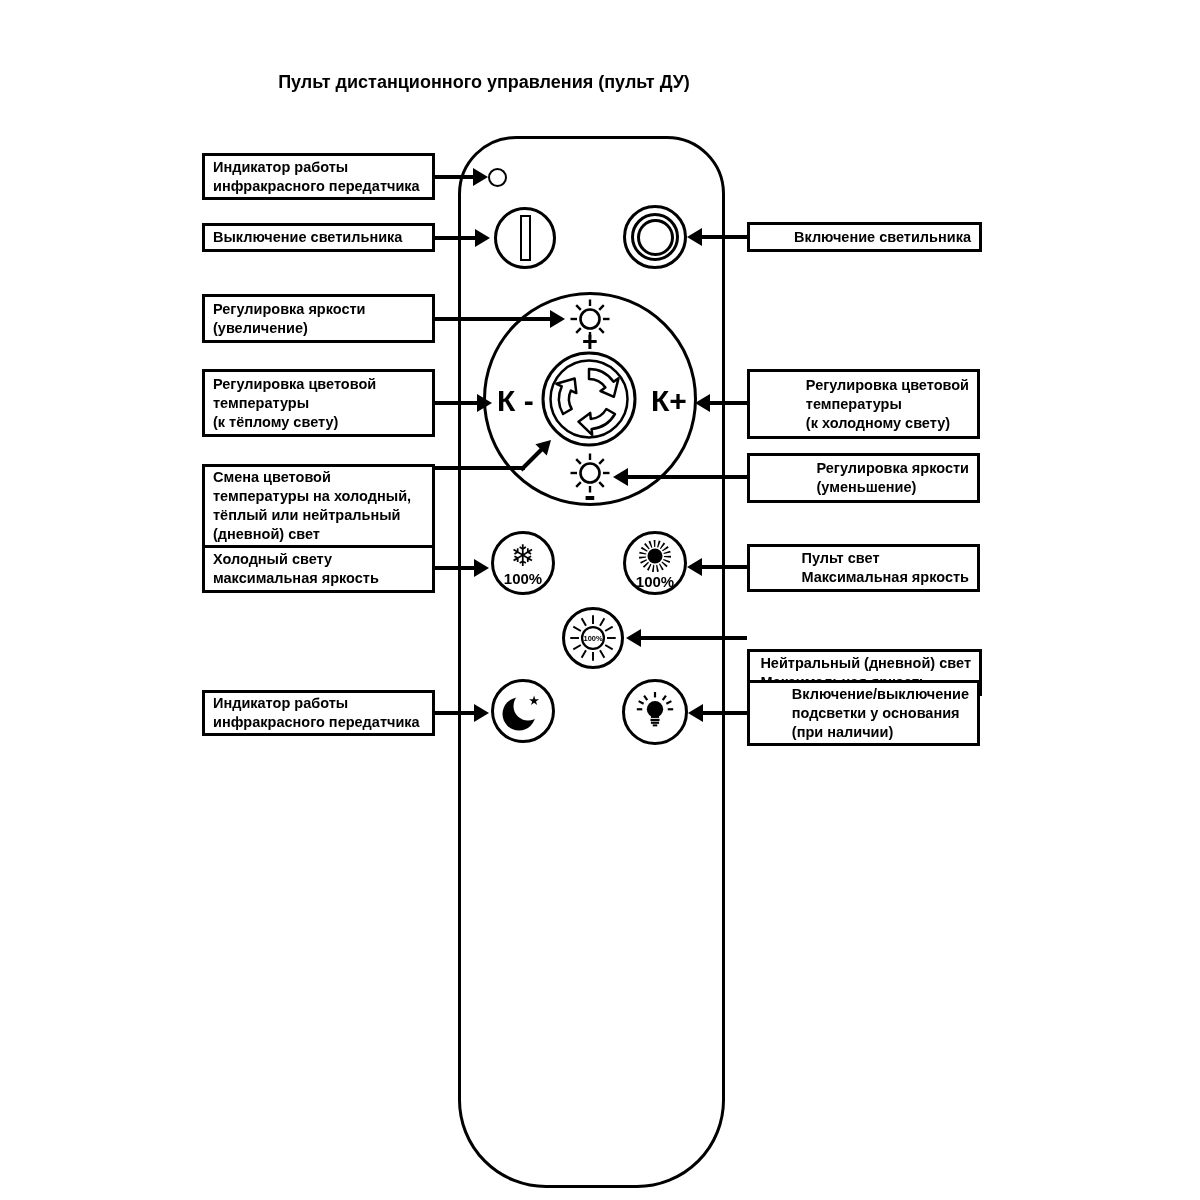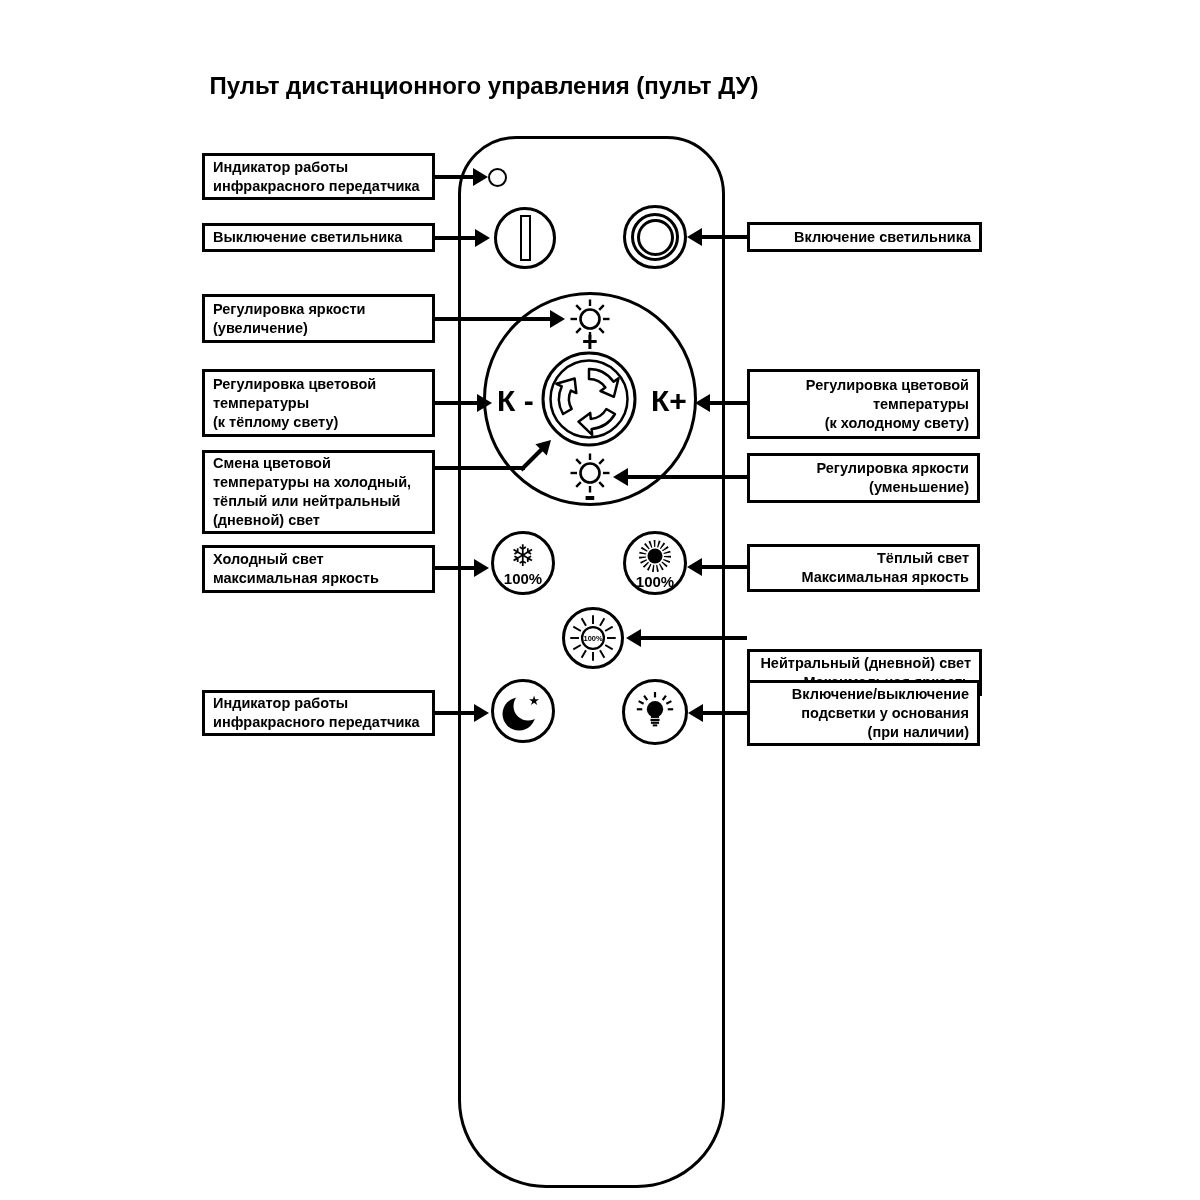--- a/index.html
+++ b/index.html
@@ -5,29 +5,29 @@
   html,body{margin:0;padding:0;}
   body{
     width:1200px;height:1200px;background:#ffffff;
     font-family:"Liberation Sans","DejaVu Sans",sans-serif;
     color:#000;overflow:hidden;
   }
   .stage{position:relative;width:1200px;height:1200px;}
   .title{position:absolute;left:0;top:12px;width:1200px;text-align:center;
     font-size:29px;font-weight:bold;letter-spacing:.2px;}
   .subtitle{position:absolute;left:0;top:72px;width:968px;text-align:center;
-    font-size:24px;font-weight:bold;}
+    font-size:18px;font-weight:bold;}
   .remote{position:absolute;left:458px;top:136px;width:267px;height:1052px;
     box-sizing:border-box;border:3px solid #000;background:#fff;
     border-radius:58px 58px 88px 88px;}
   .box{position:absolute;box-sizing:border-box;border:3px solid #000;background:#fff;
     display:flex;align-items:center;font-weight:bold;font-size:14.5px;line-height:19px;
     white-space:pre-line;padding:0 8px;}
   .box.l{justify-content:flex-start;text-align:left;}
-  .box.r{justify-content:flex-end;text-align:right;}
+  .box.r{justify-content:flex-end;}
   .bar{position:absolute;height:3.5px;background:#000;}
   .head-r{position:absolute;width:0;height:0;border-top:9px solid transparent;
     border-bottom:9px solid transparent;border-left:15px solid #000;}
   .head-l{position:absolute;width:0;height:0;border-top:9px solid transparent;
     border-bottom:9px solid transparent;border-right:15px solid #000;}
   .btn{position:absolute;box-sizing:border-box;border:3px solid #000;border-radius:50%;
     background:#fff;display:flex;flex-direction:column;align-items:center;justify-content:center;}
   .pct{font-size:15px;font-weight:bold;line-height:15px;}
   .klabel{position:absolute;font-size:30px;font-weight:bold;line-height:30px;}
   .pm{position:absolute;font-weight:bold;text-align:center;}
@@ -88,36 +88,36 @@
   <div class="head-l" style="left:688px;top:704px;"></div>
 
   <div class="box l" style="left:202px;top:153px;width:233px;height:47px;"><span>Индикатор работы
 инфракрасного передатчика</span></div>
   <div class="box l" style="left:202px;top:223px;width:233px;height:29px;"><span>Выключение светильника</span></div>
   <div class="box l" style="left:202px;top:294px;width:233px;height:49px;"><span>Регулировка яркости
 (увеличение)</span></div>
   <div class="box l" style="left:202px;top:369px;width:233px;height:68px;"><span>Регулировка цветовой
 температуры
 (к тёплому свету)</span></div>
-  <div class="box l" style="left:202px;top:450px;width:233px;height:84px;"><span>Смена цветовой
+  <div class="box l" style="left:202px;top:464px;width:233px;height:84px;"><span>Смена цветовой
 температуры на холодный,
 тёплый или нейтральный
 (дневной) свет</span></div>
-  <div class="box l" style="left:202px;top:545px;width:233px;height:48px;"><span>Холодный свет
+  <div class="box l" style="left:202px;top:545px;width:233px;height:48px;"><span>Холодный свету
 максимальная яркость</span></div>
   <div class="box l" style="left:202px;top:690px;width:233px;height:46px;"><span>Индикатор работы
 инфракрасного передатчика</span></div>
 
   <div class="box r" style="left:747px;top:222px;width:235px;height:30px;"><span>Включение светильника</span></div>
   <div class="box r" style="left:747px;top:369px;width:233px;height:70px;"><span>Регулировка цветовой
 температуры
 (к холодному свету)</span></div>
   <div class="box r" style="left:747px;top:453px;width:233px;height:50px;"><span>Регулировка яркости
 (уменьшение)</span></div>
-  <div class="box r" style="left:747px;top:544px;width:233px;height:48px;"><span>Тёплый свет
+  <div class="box r" style="left:747px;top:544px;width:233px;height:48px;"><span>Пульт свет
 Максимальная яркость</span></div>
   <div class="box r" style="left:747px;top:616px;width:235px;height:47px;margin-top:33px;"><span>Нейтральный (дневной) свет
 Максимальная яркость</span></div>
   <div class="box r" style="left:747px;top:680px;width:233px;height:66px;padding-left:32px;"><span>Включение/выключение
 подсветки у основания
 (при наличии)</span></div>
 
   <div style="position:absolute;left:488px;top:168px;width:19px;height:19px;box-sizing:border-box;border:2.5px solid #000;border-radius:50%;background:#fff;"></div>
 
   <div class="btn" style="left:494px;top:207px;width:62px;height:62px;">

